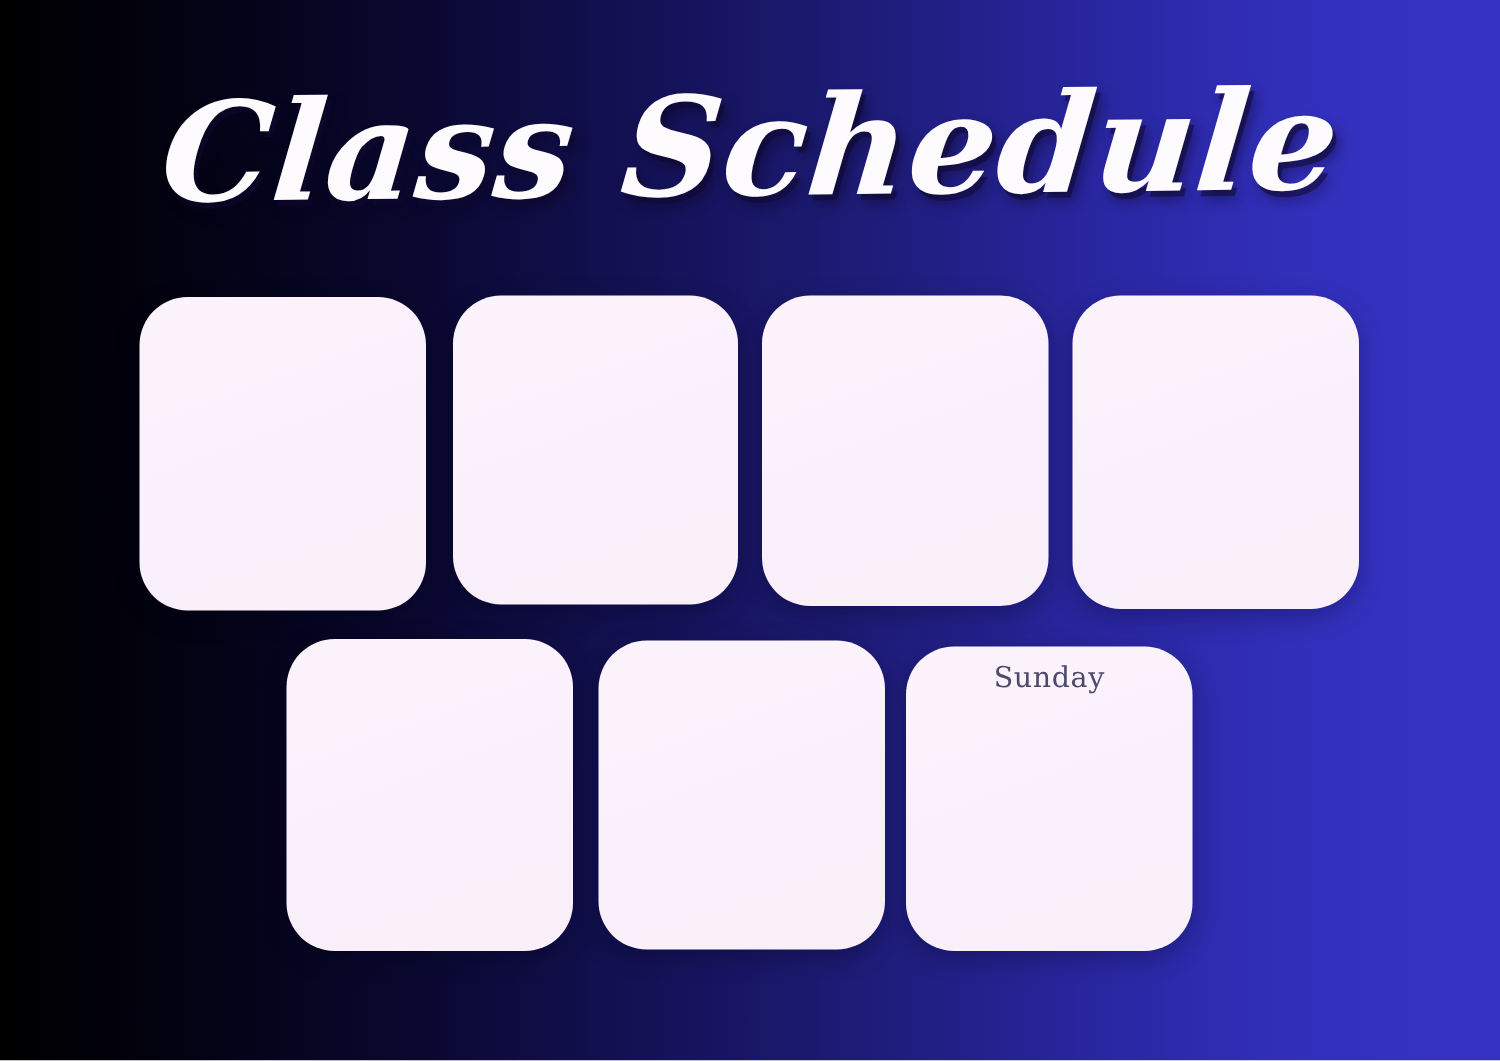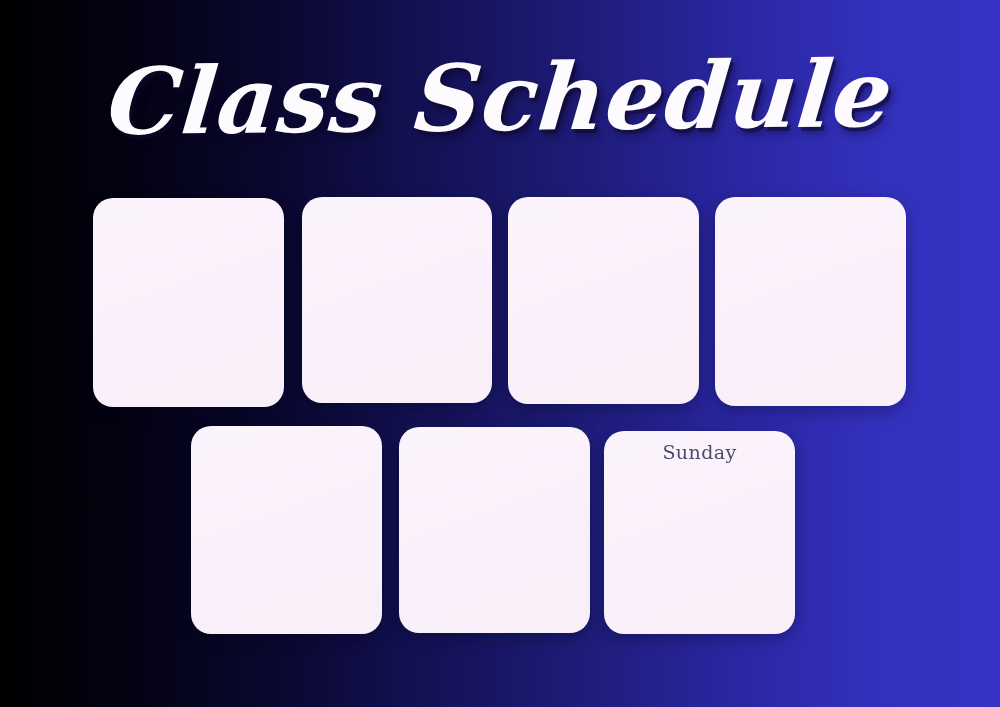--- a/index.html
+++ b/index.html
@@ -52,21 +52,21 @@
         3px 4px 0 rgba(16, 10, 48, 0.55),
         5px 6px 9px rgba(8, 5, 30, 0.45);
     transform: skewX(-6deg) rotate(-0.6deg);
     white-space: nowrap;
   }
 
   
   .day-card {
     position: absolute;
     background: linear-gradient(160deg, #fcf4fd 0%, #faf0fb 55%, #f9eff8 100%);
-    border-radius: 20px;
+    border-radius: 32px;
     box-shadow: 0 5px 16px rgba(4, 2, 22, 0.30);
     box-sizing: border-box;
     overflow: hidden;
   }
   .day-label {
     position: absolute;
     left: 0;
     width: 100%;
     text-align: center;
     font-family: "DejaVu Serif", "Liberation Serif", serif;

